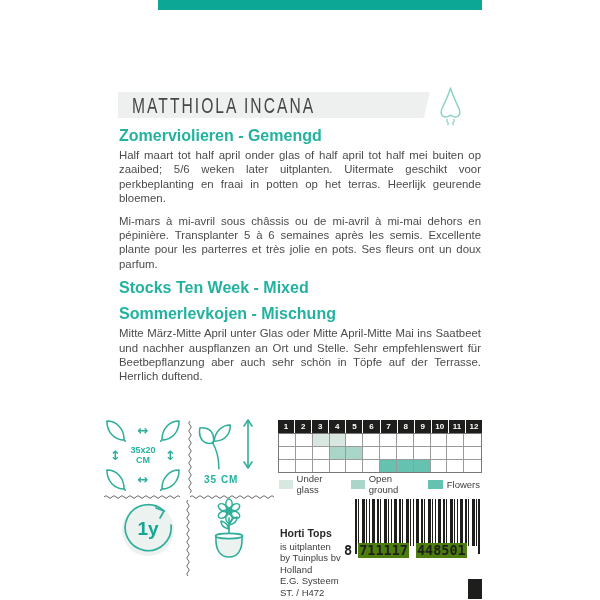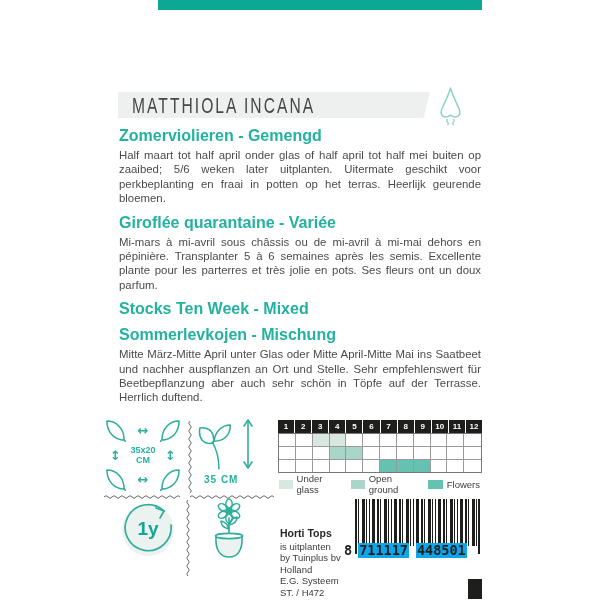--- a/index.html
+++ b/index.html
@@ -70,21 +70,21 @@
   
   .barcode{position:absolute;left:344px;top:499px;width:137px;height:70px;}
   .bars{position:absolute;left:11px;top:0;width:125px;height:47px;
         background:repeating-linear-gradient(90deg,
           #1e1e1c 0 2px,#fff 2px 3px,#1e1e1c 3px 4px,#fff 4px 7px,
           #1e1e1c 7px 10px,#fff 10px 11px,#1e1e1c 11px 12px,#fff 12px 14px,
           #1e1e1c 14px 15px,#fff 15px 17px,#1e1e1c 17px 20px,#fff 20px 22px);}
   .guard{position:absolute;top:0;width:2px;height:55px;background:#1e1e1c;}
   .digits{position:absolute;left:0;top:44px;width:137px;display:flex;align-items:flex-end;
           font-family:"DejaVu Sans Mono",monospace;font-size:13.5px;font-weight:bold;color:#1e1e1c;}
-  .digits .grp{background:#0ea5e9;padding:0 1px;line-height:15px;}
+  .digits .grp{background:#4d7c0f;padding:0 1px;line-height:15px;}
   .digits .pfx{margin-right:3px;line-height:15px;}
   .digits .g1{margin-left:3px;}
   .digits .g2{margin-left:7px;}
 
   .printmark{position:absolute;left:468px;top:579px;width:14px;height:20px;background:#1e1e1c;}
 </style>
 </head>
 <body>
 
 <div id="page">
@@ -99,21 +99,20 @@
     <path d="M10.5 34 q-1.5 1.5 0 3 q1.5 1.5 0 3" fill="none" stroke="#90d3c6" stroke-width="1.2"></path>
     <path d="M16.5 34 q1.5 1.5 0 3 q-1.5 1.5 0 3" fill="none" stroke="#90d3c6" stroke-width="1.2"></path>
   </svg>
 
   <div class="textcol">
     <div class="sec">
       <h2>Zomerviolieren - Gemengd</h2>
       <p>Half maart tot half april onder glas of half april tot half mei buiten op zaaibed; 5/6 weken later uitplanten. Uitermate geschikt voor perkbeplanting en fraai in potten op het terras. Heerlijk geurende bloemen.</p>
     </div>
     <div class="sec">
-      <h2>Giroflée quarantaine - Variée</h2>
       <p>Mi-mars à mi-avril sous châssis ou de mi-avril à mi-mai dehors en pépinière. Transplanter 5 à 6 semaines après les semis. Excellente plante pour les parterres et très jolie en pots. Ses fleurs ont un doux parfum.</p>
     </div>
     <div class="sec">
       <h2>Stocks Ten Week - Mixed</h2>
     </div>
     <div class="sec">
       <h2>Sommerlevkojen - Mischung</h2>
       <p>Mitte März-Mitte April unter Glas oder Mitte April-Mitte Mai ins Saatbeet und nachher auspflanzen an Ort und Stelle. Sehr empfehlenswert für Beetbepflanzung aber auch sehr schön in Töpfe auf der Terrasse. Herrlich duftend.</p>
     </div>
   </div>

